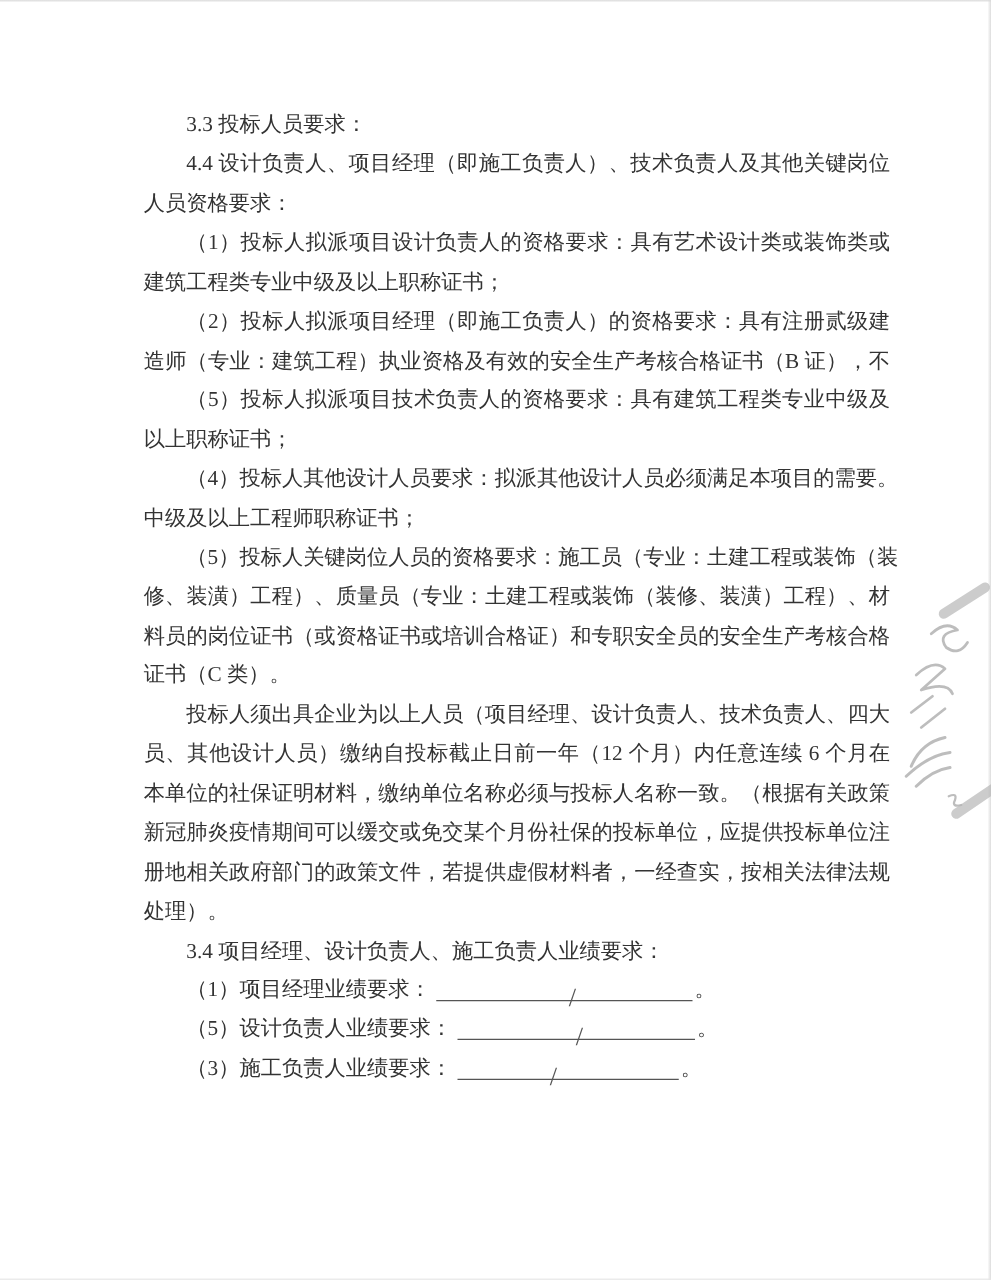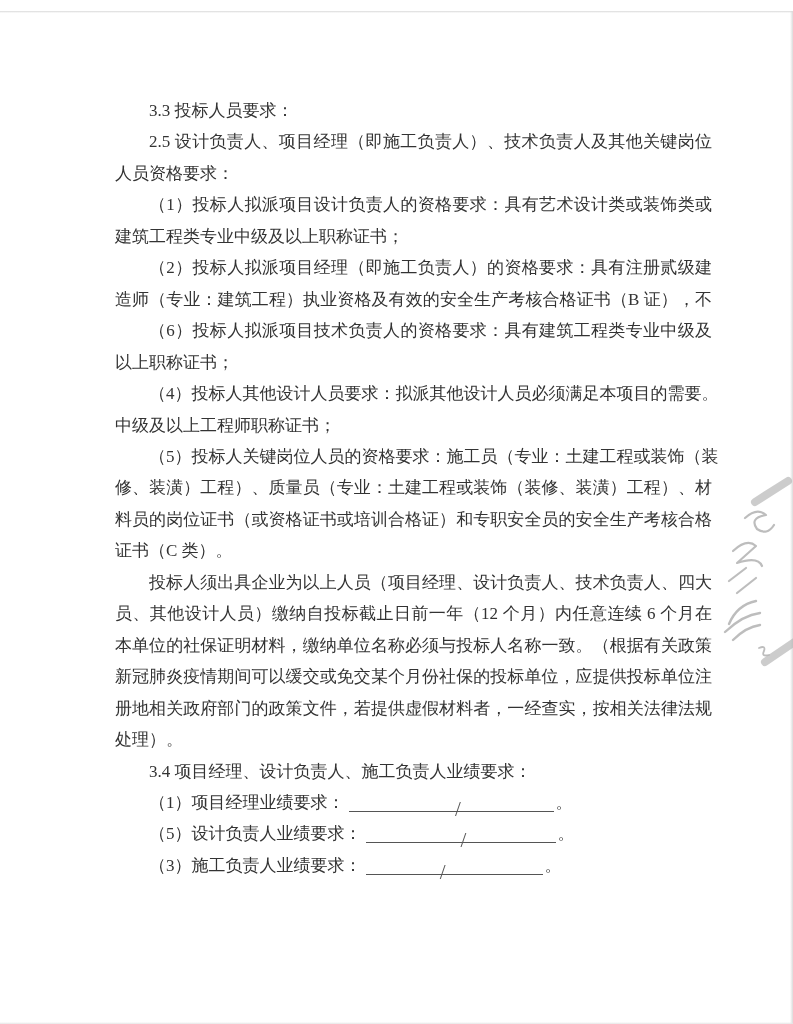--- a/index.html
+++ b/index.html
@@ -1,21 +1,21 @@
 <!DOCTYPE html>
 <html style="--paper: #ffffff; --text: #333333; --underline: #555555; --scan_edge: #dadada; --handwriting: #b6b6b6;"><head>
 <meta charset="utf-8">
 <style>
   html,body{margin:0;padding:0;}
   body{
     width:793px;height:1024px;overflow:hidden;position:relative;
     background:var(--paper,#fff);
     font-family:"Liberation Serif","DejaVu Serif",serif;
   }
-  .page{position:absolute;inset:0;background:var(--paper,#fff);margin-top:11px;}
+  .page{position:absolute;inset:0;background:var(--paper,#fff);}
   
   .edge-top{position:absolute;top:0;left:0;right:0;height:2px;
     background:linear-gradient(to bottom,var(--scan_edge,#dadada),rgba(255,255,255,0));}
   .edge-right{position:absolute;top:0;bottom:0;right:0;width:3px;
     background:linear-gradient(to left,var(--scan_edge,#dadada),rgba(255,255,255,0));}
   .edge-bottom{position:absolute;bottom:0;left:0;right:0;height:2px;
     background:linear-gradient(to top,#e6e6e6,rgba(255,255,255,0));}
   .artifact-dot{position:absolute;left:459px;top:474px;width:8px;height:4px;
     background:#dcdcdc;border-radius:50%;transform:rotate(-20deg);}
   
@@ -49,27 +49,27 @@
 <body>
 
 <div class="page">
   <div class="edge-top"></div>
   <div class="edge-right"></div>
   <div class="edge-bottom"></div>
   <div class="artifact-dot"></div>
 
   <div class="doc">
       <div class="line indent">3.3 投标人员要求：</div>
-      <div class="line indent fill">2.5 设计负责人、项目经理（即施工负责人）、技术负责人及其他关键岗位</div>
+      <div class="line indent fill">4.4 设计负责人、项目经理（即施工负责人）、技术负责人及其他关键岗位</div>
       <div class="line">人员资格要求：</div>
       <div class="line indent fill">（1）投标人拟派项目设计负责人的资格要求：具有艺术设计类或装饰类或</div>
       <div class="line">建筑工程类专业中级及以上职称证书；</div>
       <div class="line indent fill">（2）投标人拟派项目经理（即施工负责人）的资格要求：具有注册贰级建</div>
       <div class="line fill">造师（专业：建筑工程）执业资格及有效的安全生产考核合格证书（B 证），不</div>
-      <div class="line indent fill">（6）投标人拟派项目技术负责人的资格要求：具有建筑工程类专业中级及</div>
+      <div class="line indent fill">（5）投标人拟派项目技术负责人的资格要求：具有建筑工程类专业中级及</div>
       <div class="line">以上职称证书；</div>
       <div class="line indent fill">（4）投标人其他设计人员要求：拟派其他设计人员必须满足本项目的需要。</div>
       <div class="line">中级及以上工程师职称证书；</div>
       <div class="line indent fill">（5）投标人关键岗位人员的资格要求：施工员（专业：土建工程或装饰（装</div>
       <div class="line fill">修、装潢）工程）、质量员（专业：土建工程或装饰（装修、装潢）工程）、材</div>
       <div class="line fill">料员的岗位证书（或资格证书或培训合格证）和专职安全员的安全生产考核合格</div>
       <div class="line">证书（C 类）。</div>
       <div class="line indent fill">投标人须出具企业为以上人员（项目经理、设计负责人、技术负责人、四大</div>
       <div class="line fill">员、其他设计人员）缴纳自投标截止日前一年（12 个月）内任意连续 6 个月在</div>
       <div class="line fill">本单位的社保证明材料，缴纳单位名称必须与投标人名称一致。（根据有关政策</div>

